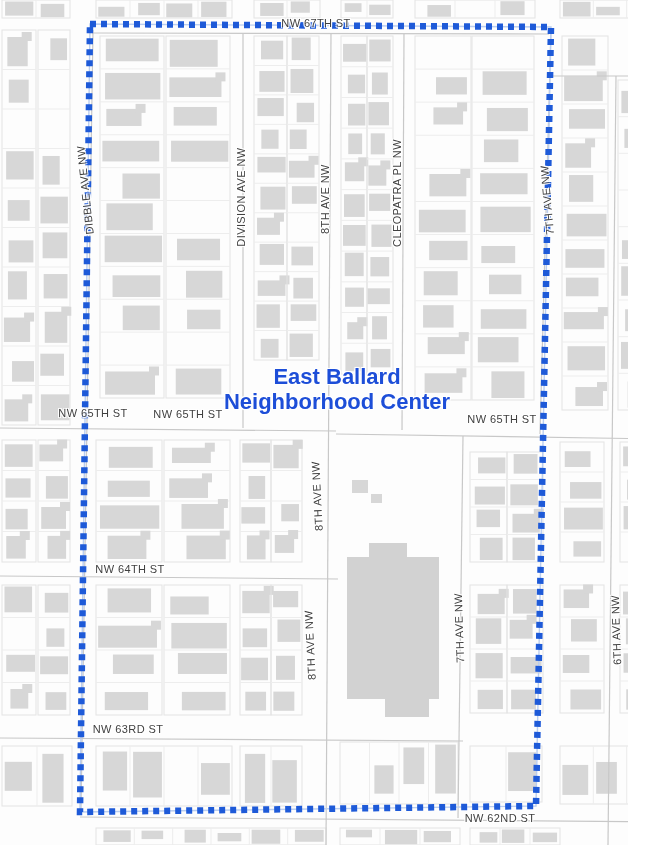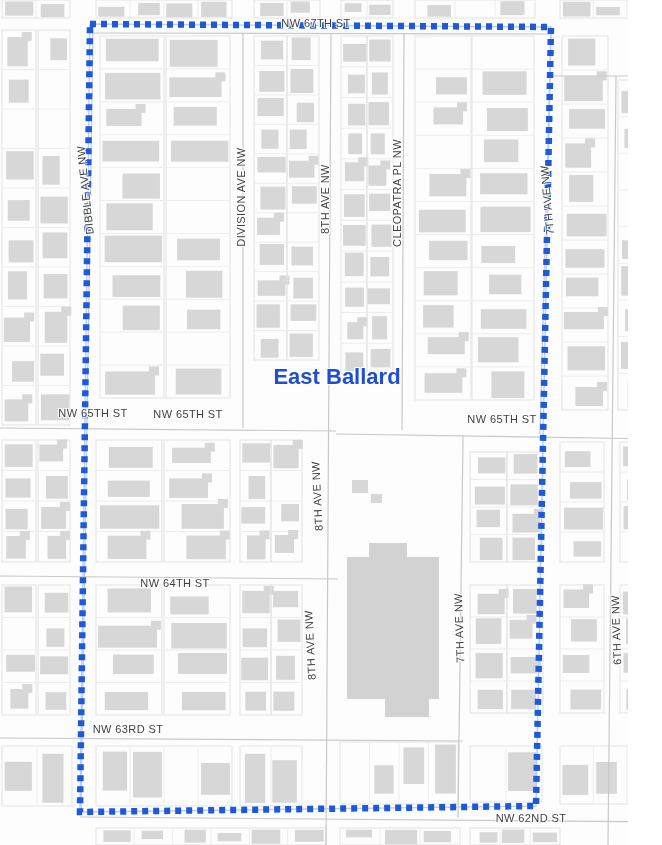--- a/index.html
+++ b/index.html
@@ -576,35 +576,36 @@
       <line x1="616" y1="76" x2="608" y2="845" stroke="#c8c8c8" stroke-width="1.2"></line>
       <polygon points="90,24 551,27 536,806 80,812" fill="none" stroke="#b9cdf0" stroke-width="1.4"></polygon>
       <polygon points="90,24 551,27 536,806 80,812" fill="none" stroke="#1e5ad8" stroke-width="6.5" stroke-dasharray="6 5"></polygon>
     </svg>
 
   <div id="labels">
       <div class="lbl" style="left: 316px; top: 23px;">NW 67TH ST</div>
       <div class="lbl" style="left: 93px; top: 413px;">NW 65TH ST</div>
       <div class="lbl" style="left: 188px; top: 414px;">NW 65TH ST</div>
       <div class="lbl" style="left: 502px; top: 419px;">NW 65TH ST</div>
-      <div class="lbl" style="left: 130px; top: 583px; margin-left: 45px;">NW 64TH ST</div>
+      <div class="lbl" style="left: 130px; top: 569px;">NW 64TH ST</div>
       <div class="lbl" style="left: 128px; top: 729px;">NW 63RD ST</div>
-      <div class="lbl" style="left: 531px; top: 818px;">NW 62ND ST</div>
+      <div class="lbl" style="left: 500px; top: 818px;">NW 62ND ST</div>
       <div class="lbl vert" style="left: 85px; top: 190px; transform: translate(-50%, -50%) rotate(-96deg);">DIBBLE AVE NW</div>
       <div class="lbl vert" style="left: 241px; top: 197px; transform: translate(-50%, -50%) rotate(-90deg);">DIVISION AVE NW</div>
       <div class="lbl vert" style="left: 325px; top: 199px; transform: translate(-50%, -50%) rotate(-90deg);">8TH AVE NW</div>
       <div class="lbl vert" style="left: 397px; top: 193px; transform: translate(-50%, -50%) rotate(-90deg);">CLEOPATRA PL NW</div>
       <div class="lbl vert" style="left: 547px; top: 200px; transform: translate(-50%, -50%) rotate(-95deg);">7TH AVE NW</div>
       <div class="lbl vert" style="left: 317px; top: 496px; transform: translate(-50%, -50%) rotate(-93deg);">8TH AVE NW</div>
       <div class="lbl vert" style="left: 310px; top: 645px; transform: translate(-50%, -50%) rotate(-93deg);">8TH AVE NW</div>
       <div class="lbl vert" style="left: 459px; top: 628px; transform: translate(-50%, -50%) rotate(-92deg);">7TH AVE NW</div>
       <div class="lbl vert" style="left: 616px; top: 630px; transform: translate(-50%, -50%) rotate(-92deg);">6TH AVE NW</div>
     </div>
 
   <div id="map-title">
     <div>East Ballard</div>
+    <div>Neighborhood Center</div>
   </div>
 
   <svg id="north" width="42" height="72" viewBox="0 0 42 72">
     <text id="north-n" x="21" y="22" text-anchor="middle" font-size="14" fill="#a9a9a9">N</text>
     <path id="north-dart" d="M21 26 L33 65 L21 56 L9 65 Z" fill="#8f8f8f"></path>
   </svg>
 </div>
 
 </body></html>

